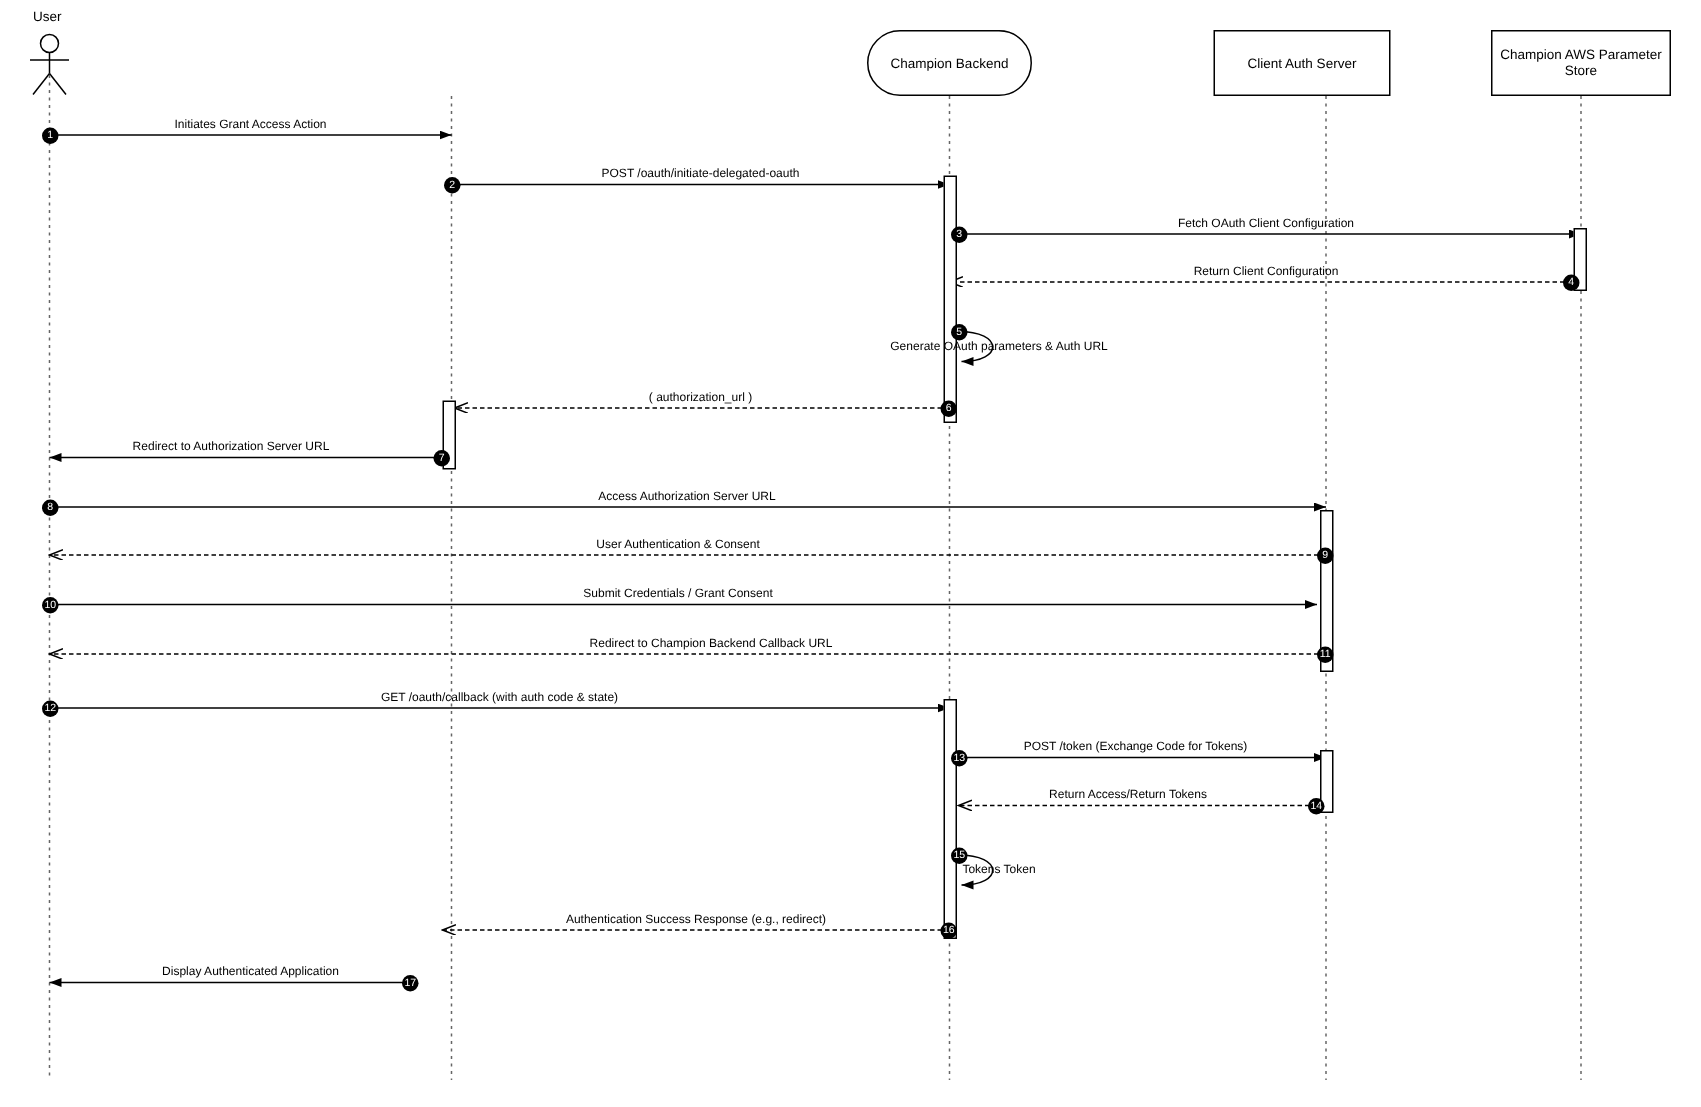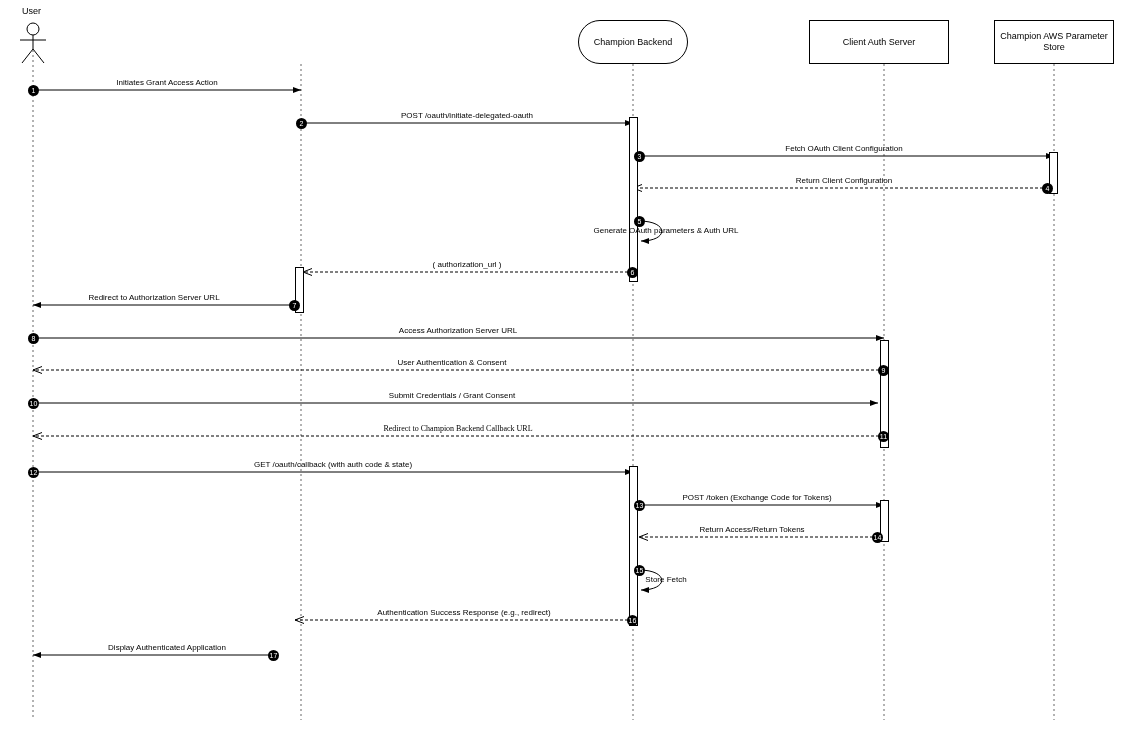--- a/index.html
+++ b/index.html
@@ -121,21 +121,21 @@
         <line x1="878" x2="639" y1="537" y2="537" stroke="#000000" stroke-dasharray="3,2" marker-end="url(#arrowOpen)"></line>
         <path d="M639,570 C669,570 669,590 641,590" stroke="#000000" fill="none" marker-end="url(#arrowSolid)"></path>
         <line x1="633" x2="295" y1="620" y2="620" stroke="#000000" stroke-dasharray="3,2" marker-end="url(#arrowOpen)"></line>
         <line x1="274" x2="33" y1="655" y2="655" stroke="#000000" marker-end="url(#arrowSolid)"></line>
       </g>
   </svg>
 
   <div class="lifeline-box" style="left:578px; top:20px; width:110px; height:44px;border-radius:22px;">
     <span>Champion Backend</span>
   </div>
-  <div class="lifeline-box" style="left:809px; top:20px; width:140px; height:44px;">
+  <div class="lifeline-box" style="left:809px; top:20px; width:118px; height:44px;">
     <span>Client Auth Server</span>
   </div>
   <div class="lifeline-box" style="left:994px; top:20px; width:120px; height:44px;">
     <span>Champion AWS Parameter Store</span>
   </div>
 
   <div class="activation" style="left:629px; top:117px; width:9px; height:165px;"></div>
   <div class="activation" style="left:1049px; top:152px; width:9px; height:42px;"></div>
   <div class="activation" style="left:295px; top:267px; width:9px; height:46px;"></div>
   <div class="activation" style="left:880px; top:340px; width:9px; height:108px;"></div>
@@ -156,29 +156,29 @@
       <div class="msg-label" style="left: 467px; top: 260px;">( authorization_url )</div>
       <div class="seq-num" style="left: 627px; top: 267px;">6</div>
       <div class="msg-label" style="left: 154px; top: 293px; text-align: right;">Redirect to Authorization Server URL</div>
       <div class="seq-num" style="left: 289px; top: 300px;">7</div>
       <div class="msg-label" style="left: 458px; top: 326px;">Access Authorization Server URL</div>
       <div class="seq-num" style="left: 28px; top: 333px;">8</div>
       <div class="msg-label" style="left: 452px; top: 358px;">User Authentication &amp; Consent</div>
       <div class="seq-num" style="left: 878px; top: 365px;">9</div>
       <div class="msg-label" style="left: 452px; top: 391px;">Submit Credentials / Grant Consent</div>
       <div class="seq-num" style="left: 28px; top: 398px;">10</div>
-      <div class="msg-label" style="left: 458px; top: 424px; font-family: Liberation Serif, serif;">Redirect to Champion Backend Callback URL</div>
+      <div class="msg-label" style="left: 474px; top: 424px;">Redirect to Champion Backend Callback URL</div>
       <div class="seq-num" style="left: 878px; top: 431px;">11</div>
       <div class="msg-label" style="left: 333px; top: 460px;">GET /oauth/callback (with auth code &amp; state)</div>
       <div class="seq-num" style="left: 28px; top: 467px;">12</div>
       <div class="msg-label" style="left: 757px; top: 493px;">POST /token (Exchange Code for Tokens)</div>
       <div class="seq-num" style="left: 634px; top: 500px;">13</div>
       <div class="msg-label" style="left: 752px; top: 525px;">Return Access/Return Tokens</div>
       <div class="seq-num" style="left: 872px; top: 532px;">14</div>
-      <div class="msg-label" style="left: 666px; top: 575px; transform: translateX(-50%);">Store Fetch</div>
+      <div class="msg-label" style="left: 666px; top: 575px; transform: translateX(-50%);">Tokens Token</div>
       <div class="seq-num" style="left: 634px; top: 565px;">15</div>
       <div class="msg-label" style="left: 464px; top: 608px;">Authentication Success Response (e.g., redirect)</div>
       <div class="seq-num" style="left: 627px; top: 615px;">16</div>
       <div class="msg-label" style="left: 167px; top: 643px;">Display Authenticated Application</div>
       <div class="seq-num" style="left: 268px; top: 650px;">17</div>
     </div>
 
 </div>
 
 </body></html>

